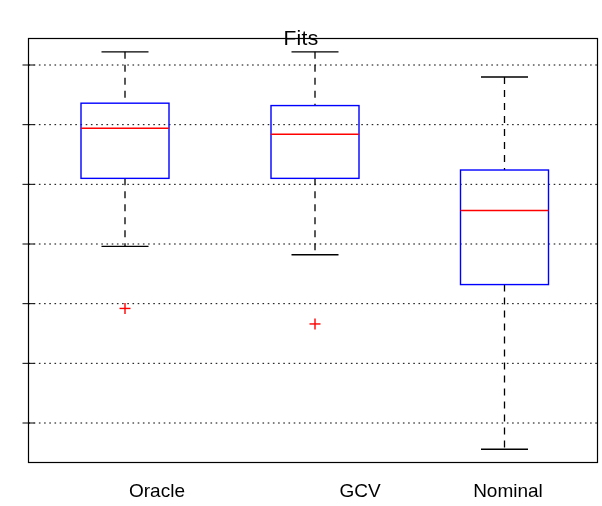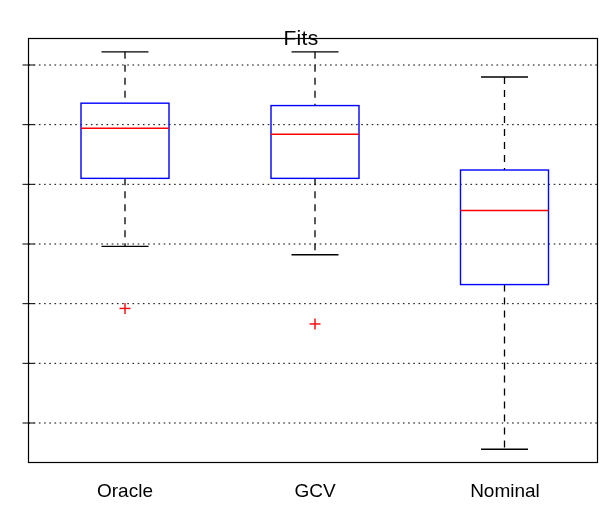--- a/index.html
+++ b/index.html
@@ -41,20 +41,21 @@
     color: #000000;
     line-height: 1;
   }
   .xtick-label {
     position: absolute;
     text-align: left;
     font-size: 19px;
     color: #000000;
     line-height: 1;
     transform: translateX(-50%);
+    margin-left: 32px;
   }
   #ytick-area {
     position: absolute;
     left: 0;
     top: 0;
     width: 24px;
     height: 506px;
   }
   #xtick-area {
     position: absolute;
@@ -118,17 +119,17 @@
       <line x1="504.5" x2="504.5" y1="76.93333333333334" y2="170.01333333333332" stroke="#000000" stroke-width="1.3" stroke-dasharray="7,6"></line>
       <line x1="504.5" x2="504.5" y1="284.5733333333334" y2="449.25333333333333" stroke="#000000" stroke-width="1.3" stroke-dasharray="7,6"></line>
       <line x1="481" x2="528" y1="76.93333333333334" y2="76.93333333333334" stroke="#000000" stroke-width="1.4"></line>
       <line x1="481" x2="528" y1="449.25333333333333" y2="449.25333333333333" stroke="#000000" stroke-width="1.4"></line>
       <rect x="460.5" y="170.01333333333332" width="88" height="114.56000000000006" fill="none" stroke="#0000ff" stroke-width="1.4"></rect>
       <line x1="460.5" x2="548.5" y1="210.5866666666667" y2="210.5866666666667" stroke="#ff0000" stroke-width="1.5"></line>
     </svg>
 
   <div id="xtick-area">
       <div class="xtick-label" style="left: 125px; top: 481px;">Oracle</div>
-      <div class="xtick-label" style="left: 315px; top: 481px;">GCV</div>
-      <div class="xtick-label" style="left: 505px; top: 481px;">Nominal</div>
+      <div class="xtick-label" style="left: 328px; top: 481px;">GCV</div>
+      <div class="xtick-label" style="left: 476px; top: 481px;">Nominal</div>
     </div>
 
 </div>
 
 </body></html>

